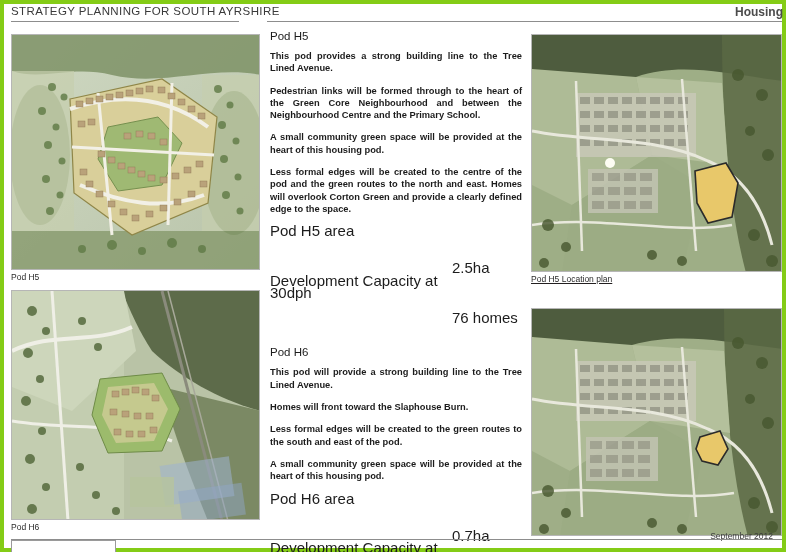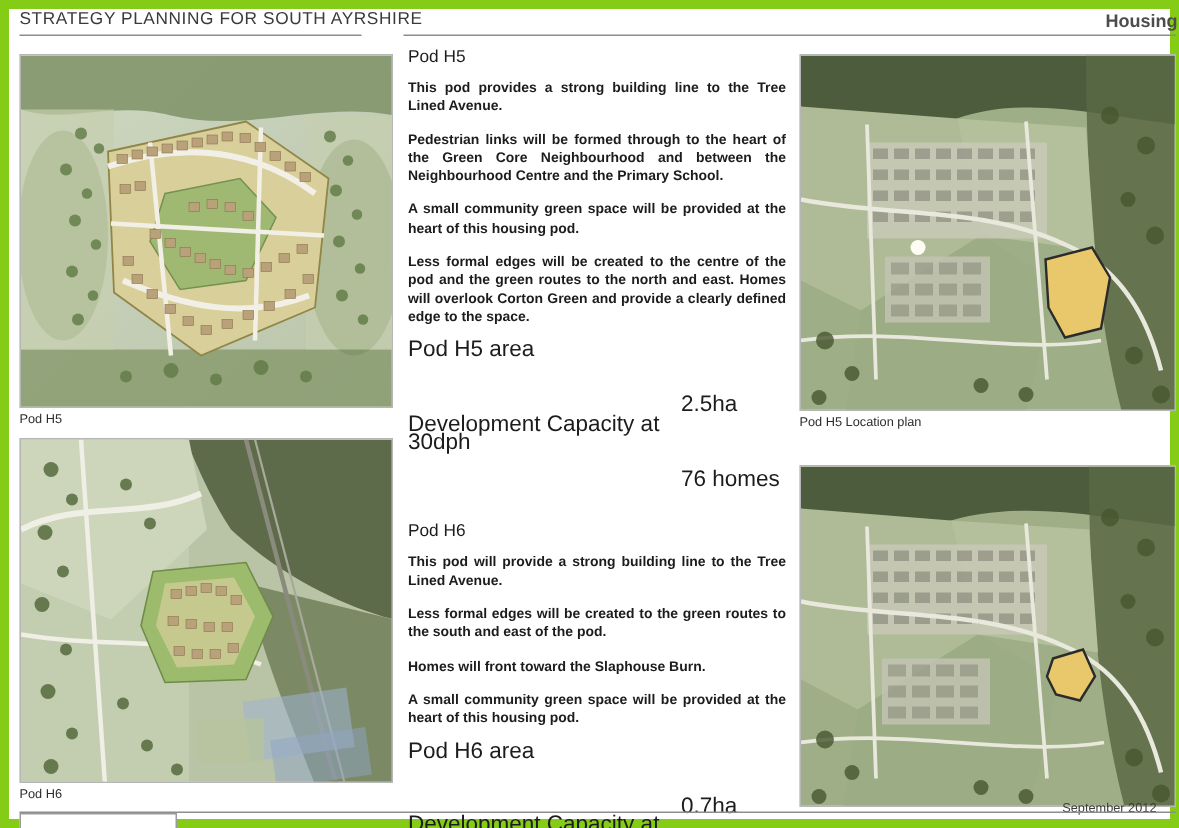--- a/index.html
+++ b/index.html
@@ -7,21 +7,21 @@
   body {
     width: 786px; height: 552px;
     background: #ffffff;
     font-family: "Liberation Sans", sans-serif;
     color: #231f20;
     position: relative;
     overflow: hidden;
   }
   .page {
     position: absolute; left:0; top:0; width:786px; height:552px;
-    border: 6px solid #84cc16;
+    border: 4px solid #84cc16;
     background:#fff;
   }
 
   
   .header {
     position:absolute; left:0; top:0; width:786px; height:20px;
   }
   .header-title {
     position:absolute; left:7px; top:1px;
     font-size: 11.5px;
@@ -299,39 +299,39 @@
         <div class="stat-row">
           <span class="stat-label">Development Capacity at 30dph</span>
           <span class="stat-value">76 homes</span>
         </div>
       </div>
     </div>
 
     <div style="margin-top:22px;">
       <div class="pod-title">Pod H6</div>
       <div class="para">This pod will provide a strong building line to the Tree Lined Avenue.</div>
+      <div class="para">Homes will front toward the Slaphouse Burn.</div>
       <div class="para">Less formal edges will be created to the green routes to the south and east of the pod.</div>
-      <div class="para">Homes will front toward the Slaphouse Burn.</div>
       <div class="para">A small community green space will be provided at the heart of this housing pod.</div>
       <div class="stats" style="margin-top:6px;">
         <div class="stat-row">
           <span class="stat-label">Pod H6 area</span>
           <span class="stat-value">0.7ha</span>
         </div>
         <div class="stat-row">
           <span class="stat-label">Development Capacity at 30dph</span>
           <span class="stat-value">21 homes</span>
         </div>
       </div>
     </div>
   </div>
 
   <div class="col-right">
 
-    <div class="imgblock" style="margin-bottom:24px;">
+    <div class="imgblock" style="margin-bottom:24px;text-decoration:underline;">
       <div class="photo" style="width:251px;height:238px;">
         <svg width="251" height="238" viewBox="0 0 251 238">
           <rect width="251" height="238" fill="#9eae86"></rect>
 
           <path d="M0,0 L251,0 L251,46 C200,40 150,26 104,42 C60,56 26,46 0,34 Z" fill="#4e5c3e"></path>
           <path d="M190,0 L251,0 L251,238 L214,238 C196,170 190,80 190,0 Z" fill="#5a6844" opacity="0.85"></path>
 
           <path d="M0,34 L104,42 L120,120 L40,170 L0,150 Z" fill="#aebb96"></path>
           <path d="M40,170 L120,120 L170,150 L150,238 L30,238 Z" fill="#9cac84"></path>
           <path d="M104,42 L190,48 L196,130 L120,120 Z" fill="#b4c09c"></path>

